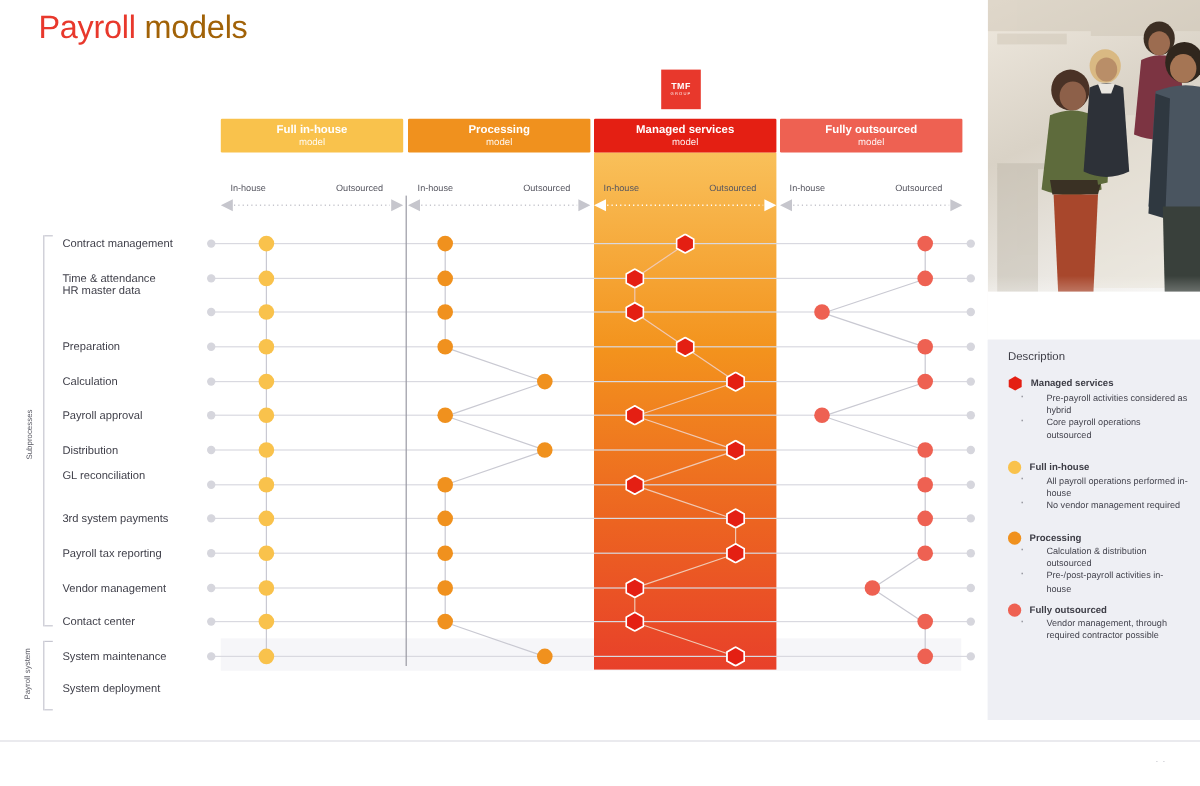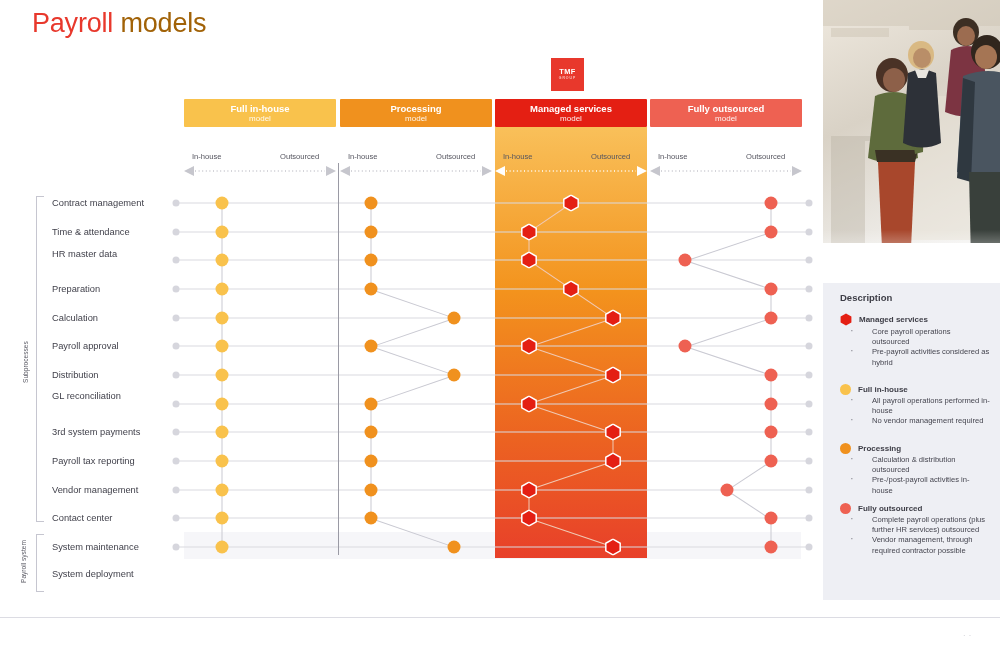--- a/index.html
+++ b/index.html
@@ -28,21 +28,21 @@
   }
   .photo svg{display:block;}
 
   
   .desc-panel{
     position:absolute;left:823px;top:283px;width:177px;height:317px;
     background:#eeeff4;
   }
   .desc-title{
     position:absolute;left:17px;top:9px;
-    font-size:9.5px;font-weight:700;color:#3d3d46;
+    font-size:9.5px;font-weight:400;color:#3d3d46;
   }
   .legend-group{position:absolute;left:17px;width:150px;}
   .legend-head{display:flex;align-items:flex-start;gap:7px;margin-bottom:1px;}
   .legend-name{font-size:8px;font-weight:700;color:#3d3d46;line-height:11px;padding-top:1px;}
   .legend-bullets{margin:0;padding:0;list-style:none;}
   .legend-bullets li{
     position:relative;font-size:7.6px;line-height:10.2px;color:#45454f;
     padding-left:32px;margin-bottom:0px;
   }
   .legend-bullets li:before{
@@ -205,22 +205,22 @@
     <div class="legend-group" style="top:30px;">
       <div class="legend-head">
         <span class="hex-leg">
           <svg width="12" height="13" viewBox="0 0 12 13">
               <polygon points="6,0.6 11.4,3.6 11.4,9.4 6,12.4 0.6,9.4 0.6,3.6" fill="#E41F13"></polygon>
             </svg>
         </span>
         <span class="legend-name">Managed services</span>
       </div>
       <ul class="legend-bullets">
+        <li>Pre-payroll activities considered as hybrid</li>
         <li>Core payroll operations outsourced</li>
-        <li>Pre-payroll activities considered as hybrid</li>
       </ul>
     </div>
 
     <div class="legend-group" style="top:100px;">
       <div class="legend-head">
         <span class="dot-leg" style="background:#F9C24C;"></span>
         <span class="legend-name">Full in-house</span>
       </div>
       <ul class="legend-bullets">
         <li>All payroll operations performed in-house</li>
@@ -238,21 +238,20 @@
         <li>Pre-/post-payroll activities in-house</li>
       </ul>
     </div>
 
     <div class="legend-group" style="top:219px;">
       <div class="legend-head">
         <span class="dot-leg" style="background:#EE6152;"></span>
         <span class="legend-name">Fully outsourced</span>
       </div>
       <ul class="legend-bullets">
-        <li>Complete payroll operations (plus further HR services) outsourced</li>
         <li>Vendor management, through required contractor possible</li>
       </ul>
     </div>
   </div>
 
   <div class="chart" id="chart">
       <div style="position: absolute; left: 184px; top: 532px; width: 617px; height: 27px; background: rgb(244, 244, 248); opacity: 0.85;"></div>
       <div class="band" style="left: 495px; background: linear-gradient(rgb(249, 192, 90) 0%, rgb(243, 147, 29) 38%, rgb(236, 99, 33) 72%, rgb(232, 64, 42) 100%);"></div>
       <div class="col-head" style="left: 184px; width: 152px; background: rgb(249, 194, 76);">
         <span class="ch1">Full in-house</span>
@@ -307,21 +306,21 @@
         </svg>
       </div>
       <div class="rowlabel" style="top: 203px;">Contract management</div>
       <div class="rowline" style="left: 176px; width: 633px; top: 203px;"></div>
       <div class="endcap" style="left: 176px; top: 203px;"></div>
       <div class="endcap" style="left: 809px; top: 203px;"></div>
       <div class="rowlabel" style="top: 231.65px;">Time &amp; attendance</div>
       <div class="rowline" style="left: 176px; width: 633px; top: 231.65px;"></div>
       <div class="endcap" style="left: 176px; top: 231.65px;"></div>
       <div class="endcap" style="left: 809px; top: 231.65px;"></div>
-      <div class="rowlabel" style="top: 254px;">HR master data</div>
+      <div class="rowlabel" style="top: 242px;">HR master data</div>
       <div class="rowline" style="left: 176px; width: 633px; top: 260.3px;"></div>
       <div class="endcap" style="left: 176px; top: 260.3px;"></div>
       <div class="endcap" style="left: 809px; top: 260.3px;"></div>
       <div class="rowlabel" style="top: 288.95px;">Preparation</div>
       <div class="rowline" style="left: 176px; width: 633px; top: 288.95px;"></div>
       <div class="endcap" style="left: 176px; top: 288.95px;"></div>
       <div class="endcap" style="left: 809px; top: 288.95px;"></div>
       <div class="rowlabel" style="top: 317.6px;">Calculation</div>
       <div class="rowline" style="left: 176px; width: 633px; top: 317.6px;"></div>
       <div class="endcap" style="left: 176px; top: 317.6px;"></div>

